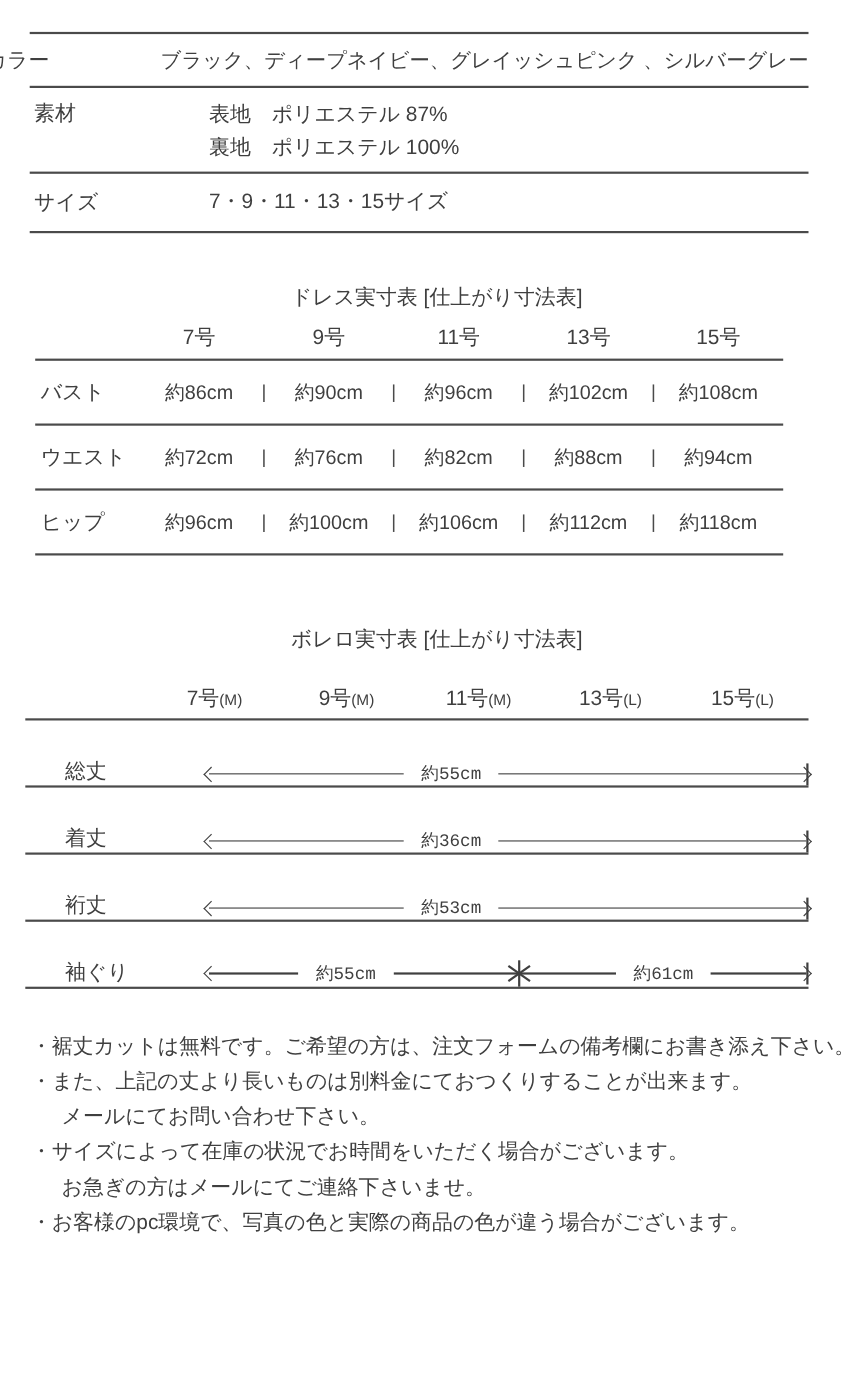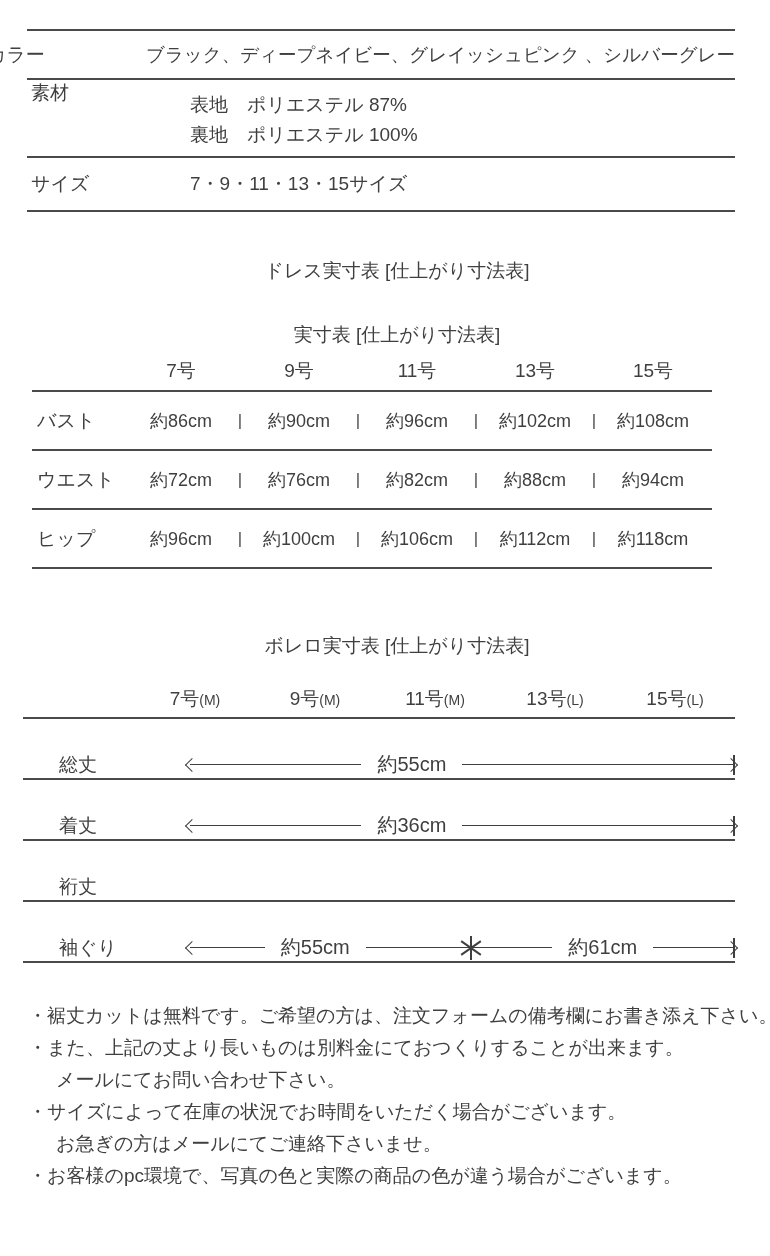--- a/index.html
+++ b/index.html
@@ -6,21 +6,21 @@
   body{
     width:770px;height:1256px;background:#ffffff;overflow:hidden;
     font-family:"Liberation Sans","DejaVu Sans",sans-serif;
     color:#3f3f3f;font-size:19px;
   }
   
   .spec-table{margin:29px 0 0 27px;width:708px;border-top:2px solid #4a4a4a;}
   .spec-row{display:flex;border-bottom:2px solid #4a4a4a;align-items:center;}
   .spec-row.r1{height:47px;justify-content:flex-end;}
   .spec-row.r2{height:76px;align-items:flex-start;}
-  .spec-row.r2 .spec-label{}
+  .spec-row.r2 .spec-label{padding-top:10px;}
   .spec-row.r2 .spec-value{padding-top:10px;}
   .spec-row.r3{height:52px;}
   .spec-label{width:159px;padding-left:4px;flex:none;}
   .spec-value{flex:1;white-space:nowrap;}
   .spec-value .vline{line-height:30px;}
   .spec-row.r1 .spec-value{font-size:18.5px;}
   
   .sec-title{ text-align:center; height:22px; line-height:22px;padding-left:24px; }
   .dress-title{margin-top:48px;}
   .dress-subtitle{margin-top:42px;}
@@ -49,21 +49,21 @@
   .shaft.fa{flex:1.9;}
   .shaft.fb{flex:3;}
   .shaft.s1{flex:.75;}
   .shaft.s2{flex:1.05;}
   .shaft.s3{flex:.8;}
   .shaft.s4{flex:.8;}
   .chev{border:solid currentColor;border-width:0 1.5px 1.5px 0;padding:4.5px;flex:none;}
   .chev-l{transform:rotate(135deg);margin-right:-7px;}
   .chev-r{transform:rotate(-45deg);margin-left:-7px;}
   .tick{width:2px;height:20px;background:currentColor;flex:none;margin-left:-3px;}
-  .measure{margin:0 16px;font-size:20px;white-space:nowrap;flex:none;}
+  .measure{margin:0 16px;font-size:16px;white-space:nowrap;flex:none;font-family:Liberation Mono, monospace;}
   .star{position:relative;width:2px;height:24px;background:currentColor;flex:none;}
   .star::before,.star::after{content:"";position:absolute;left:0;top:0;width:2px;height:24px;background:currentColor;}
   .star::before{transform:rotate(55deg);}
   .star::after{transform:rotate(-55deg);}
   
   .notes{margin:37px 10px 0 28px;}
   .note{line-height:32px;font-size:19px;white-space:nowrap;}
   .note.indent{padding-left:28px;}
 </style>
 </head>
@@ -87,21 +87,20 @@
     </div>
     <div class="spec-row r3">
       <div class="spec-label">サイズ</div>
       <div class="spec-value">
         <div class="vline">7・9・11・13・15サイズ</div>
       </div>
     </div>
   </div>
 
   <div class="sec-title dress-title">ドレス実寸表 [仕上がり寸法表]</div>
-  <div class="sec-title dress-subtitle">実寸表 [仕上がり寸法表]</div>
 
   <div class="size-grid">
     <div class="grid-header">
       <div class="row-label"></div>
       <div class="cell hdr">7号</div>
       <div class="sep"></div>
       <div class="cell hdr">9号</div>
       <div class="sep"></div>
       <div class="cell hdr">11号</div>
       <div class="sep"></div>
@@ -210,20 +209,28 @@
           <span class="shaft fa"></span>
           <span class="measure">約36cm</span>
           <span class="shaft fb"></span>
           <span class="chev chev-r"></span>
           <span class="tick"></span>
         </div>
       </div>
 
       <div class="b-row">
         <div class="b-label">裄丈</div>
+        <div class="arrow-zone">
+          <span class="chev chev-l"></span>
+          <span class="shaft fa"></span>
+          <span class="measure">約53cm</span>
+          <span class="shaft fb"></span>
+          <span class="chev chev-r"></span>
+          <span class="tick"></span>
+        </div>
       </div>
 
       <div class="b-row">
         <div class="b-label">袖ぐり</div>
         <div class="arrow-zone">
           <span class="chev chev-l"></span>
           <span class="shaft s1"></span>
           <span class="measure">約55cm</span>
           <span class="shaft s2"></span>
           <span class="star"></span>

